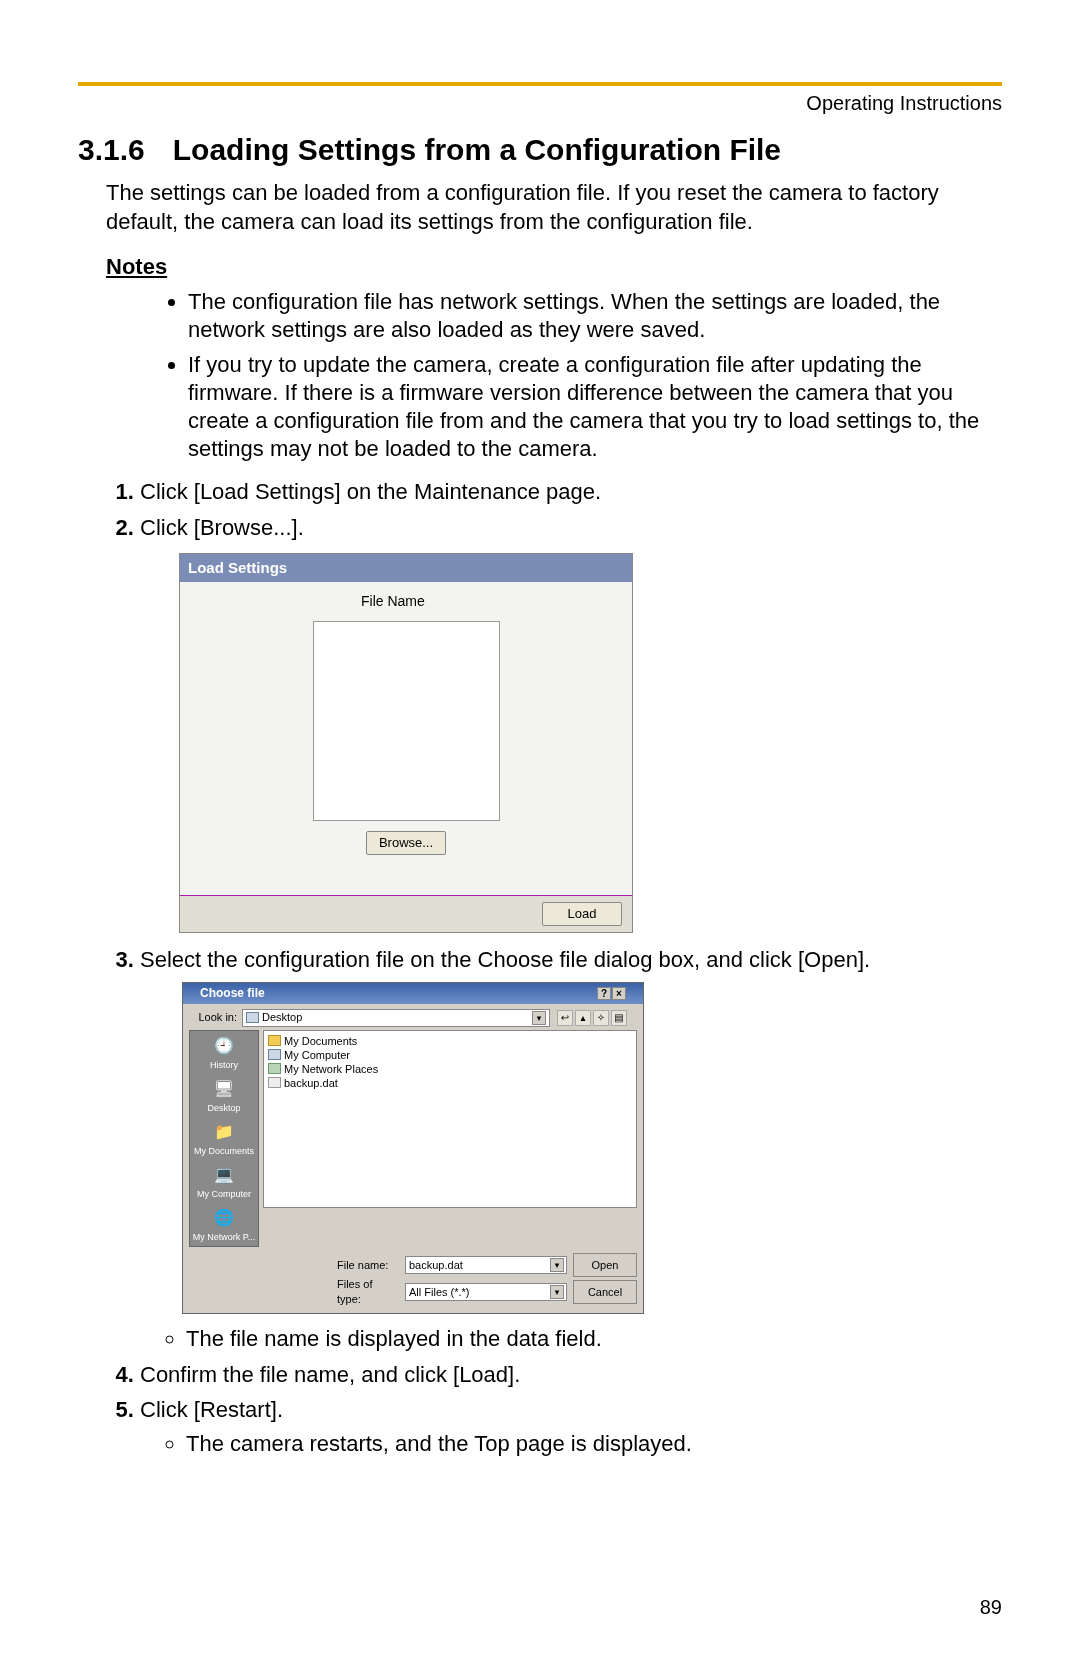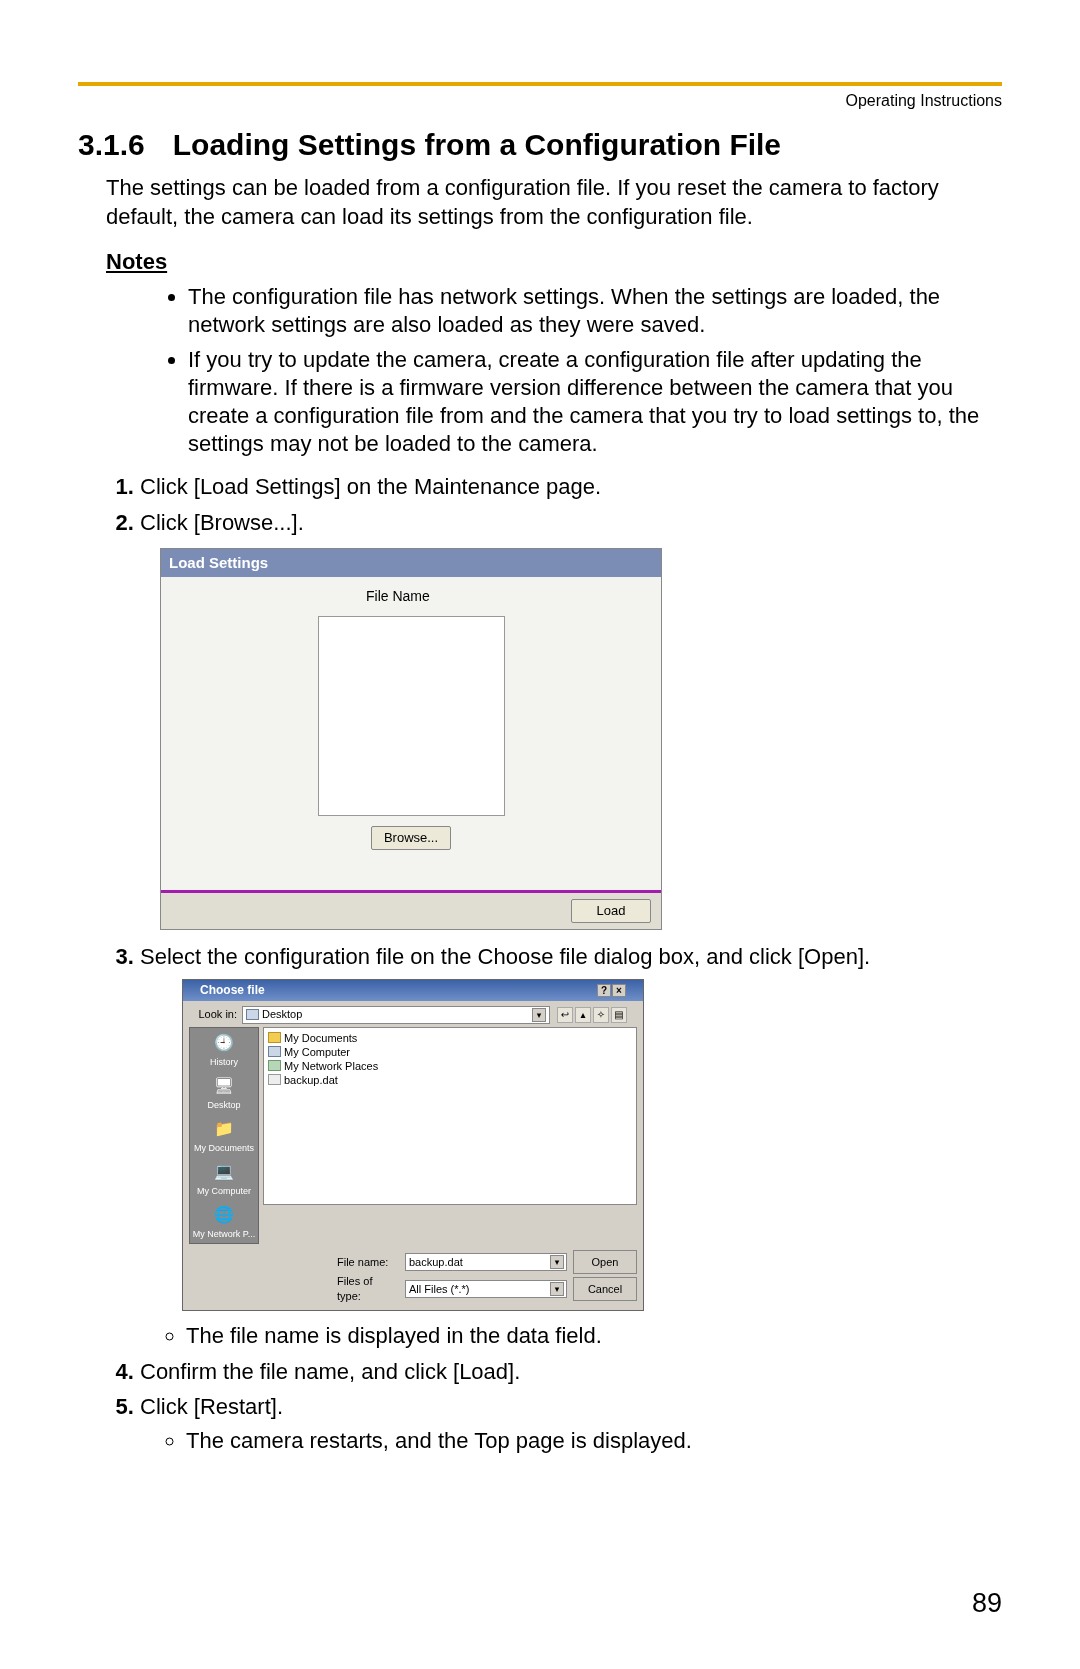--- a/index.html
+++ b/index.html
@@ -15,21 +15,21 @@
     padding: 82px 78px 50px 78px;
     position: relative;
   }
   .hr-gold {
     border: none;
     border-top: 4px solid #e6a800;
     margin: 0 0 6px 0;
   }
   .header-label {
     text-align: right;
-    font-size: 16px;
+    font-size: 20px;
     margin-bottom: 18px;
   }
   h1.section-title {
     font-size: 30px;
     font-weight: bold;
     margin: 0 0 12px 0;
   }
   .sec-num { display:inline-block; margin-right: 28px; }
   .body-text {
     font-size: 22px;
@@ -60,27 +60,27 @@
   ol.steps > li::marker { font-weight: bold; }
   ul.sub-bullets {
     margin: 4px 0 6px 0;
     padding-left: 46px;
     font-size: 22px;
   }
   .page-number {
     position: absolute;
     bottom: 50px;
     right: 78px;
-    font-size: 27px;
+    font-size: 20px;
   }
 
   
   .load-settings-dialog {
-    width: 502px;
-    margin: 10px 0 12px 20px;
+    width: 454px;
+    margin: 10px 0 12px 39px;
     border: 1px solid #888;
     font-family: Tahoma, Arial, sans-serif;
     font-size: 14px;
     background: #ef4444;
   }
   .load-settings-dialog .titlebar {
     background: #7b8cb5;
     color: #fff;
     font-weight: bold;
     padding: 4px 8px;
@@ -107,21 +107,21 @@
     font-size: 13px;
     height: 24px;
     padding: 0 12px;
     background: #ece9d8;
     border: 1px solid #888;
     border-radius: 2px;
     cursor: pointer;
   }
   .load-settings-dialog .footer {
     background: #e0ded3;
-    border-top: 3px solid #a21caf;
+    border-top: 1px solid #a21caf;
     padding: 6px 10px;
     text-align: right;
   }
 
   
   .choose-file-dialog {
     width: 462px;
     margin: 8px 0 10px 42px;
     border: 1px solid #666;
     font-family: Tahoma, Arial, sans-serif;

